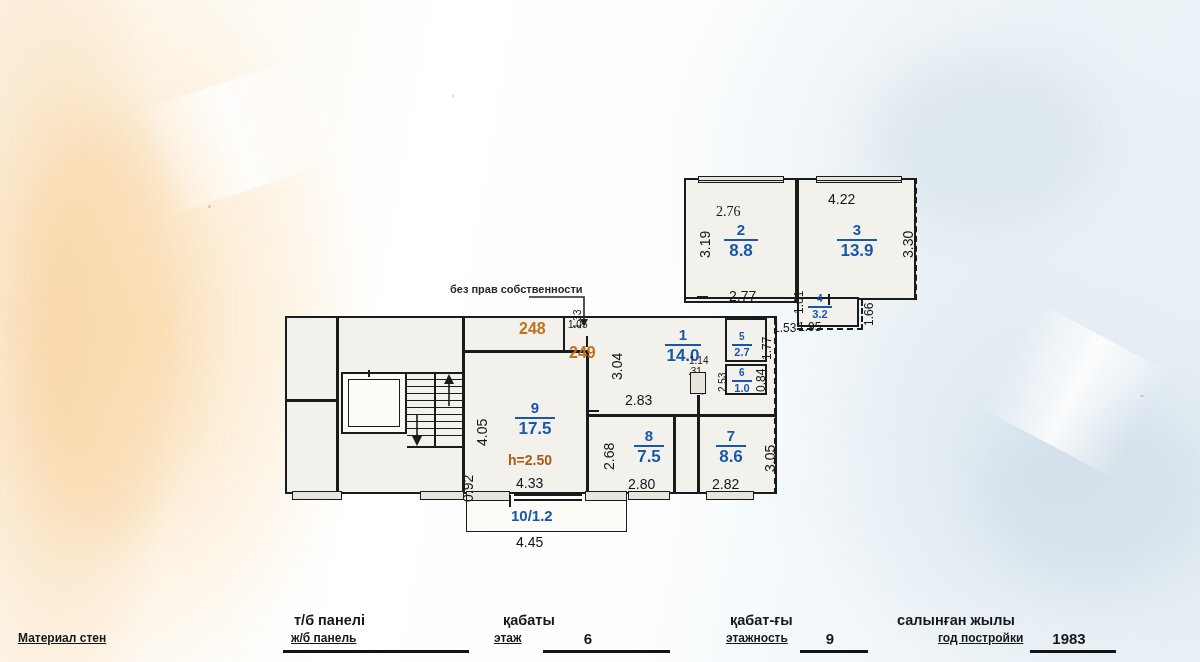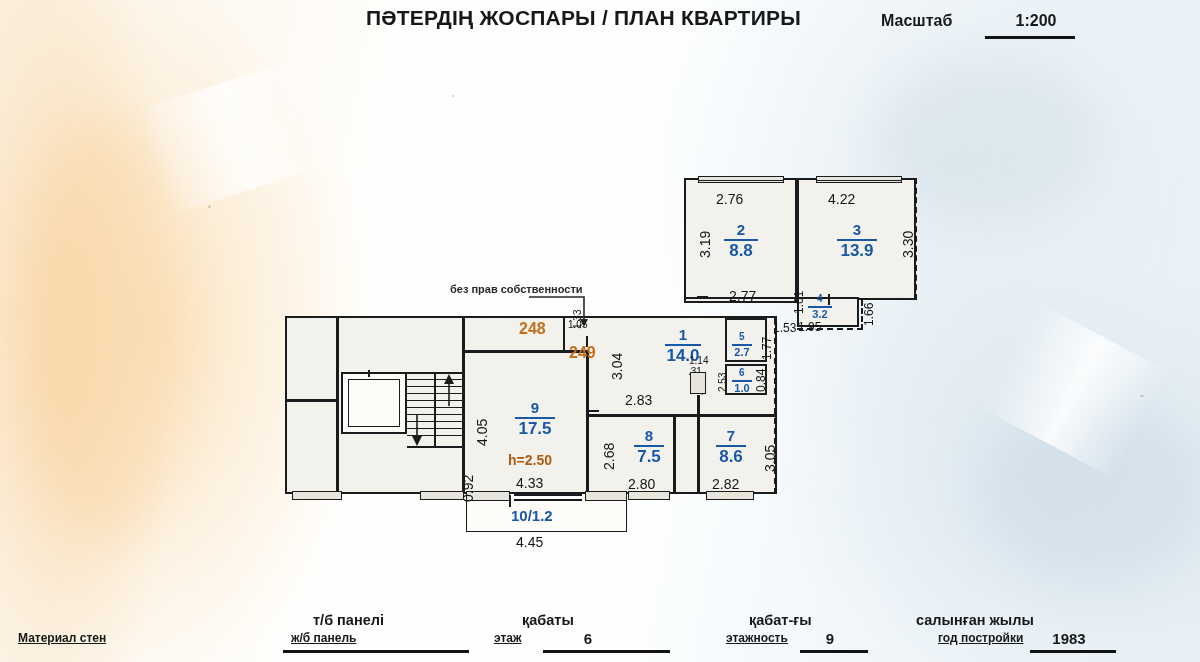--- a/index.html
+++ b/index.html
@@ -55,47 +55,41 @@
   .dim.s{font-size:12px;}
   .dim.xs{font-size:10px;}
   .vert{transform:rotate(-90deg);transform-origin:left top;}
   .balc-lab{position:absolute;font-size:15px;color:#1958a8;font-weight:bold;white-space:nowrap;}
   .hnote{position:absolute;font-size:14px;color:#b05a10;font-weight:bold;white-space:nowrap;}
   .aptnum{position:absolute;font-size:16px;color:#c3701c;font-weight:bold;white-space:nowrap;}
   .nprop{position:absolute;font-size:11px;color:#26282b;font-weight:bold;white-space:nowrap;}
 
   
   #footer{position:absolute;left:0;top:600px;width:1200px;height:62px;}
-  .f-kz{position:absolute;font-size:14.5px;font-weight:bold;color:#17181a;white-space:nowrap;margin-left:19px;}
+  .f-kz{position:absolute;font-size:14.5px;font-weight:bold;color:#17181a;white-space:nowrap;}
   .f-ru{position:absolute;font-size:12px;font-weight:bold;color:#17181a;white-space:nowrap;text-decoration:underline;}
   .f-val{position:absolute;font-size:15px;font-weight:bold;color:#17181a;text-align:center;white-space:nowrap;}
   .f-rule{position:absolute;height:3px;background:#121314;}
 </style>
 </head>
 <body>
 
 <div id="sheet">
 
   <div class="paper"></div>
 
   <div class="blotch" style="left:880px;top:60px;width:220px;height:160px;background:rgba(208,222,231,.45);"></div>
   <div class="blotch" style="left:980px;top:400px;width:230px;height:190px;background:rgba(200,216,228,.40);"></div>
   <div class="blotch" style="left:20px;top:120px;width:170px;height:420px;background:rgba(249,206,150,.30);"></div>
   <div class="crease" style="left:1000px;top:330px;width:150px;height:120px;transform:rotate(28deg);"></div>
   <div class="crease" style="left:150px;top:80px;width:180px;height:110px;transform:rotate(-18deg);"></div>
   <div class="speck" style="left:208px;top:205px;width:3px;height:3px;"></div>
   <div class="speck" style="left:1140px;top:395px;width:4px;height:2px;"></div>
   <div class="speck" style="left:452px;top:95px;width:2px;height:2px;"></div>
 
-  <div id="header">
-    <div class="title">ПӘТЕРДІҢ ЖОСПАРЫ / ПЛАН КВАРТИРЫ</div>
-    <div class="scale-label">Масштаб</div>
-    <div class="scale-value">1:200</div>
-    <div class="scale-rule"></div>
-  </div>
 
   <div id="plan">
 
     <div class="wall" style="left:684px;top:178px;width:113px;height:122px;"></div>
     <div class="wall" style="left:797px;top:178px;width:119px;height:122px;"></div>
 
     <div class="fill" style="left:698px;top:176px;width:86px;height:7px;"></div>
     <div class="thin" style="left:698px;top:179.5px;width:86px;height:1.4px;"></div>
     <div class="fill" style="left:816px;top:176px;width:86px;height:7px;"></div>
     <div class="thin" style="left:816px;top:179.5px;width:86px;height:1.4px;"></div>
@@ -104,21 +98,21 @@
       <span class="num">2</span>
       <span class="bar" style="width:34px;"></span>
       <span class="area">8.8</span>
     </div>
     <div class="rlab" style="left:824px;top:222px;width:66px;">
       <span class="num">3</span>
       <span class="bar" style="width:40px;"></span>
       <span class="area">13.9</span>
     </div>
 
-    <div class="dim" style="left:716px;top:191px;">2.76</div>
+    <div class="dim" style="left:716px;top:204px;font-family:Liberation Serif, serif;">2.76</div>
     <div class="dim" style="left:828px;top:191px;">4.22</div>
     <div class="dim vert" style="left:697px;top:258px;">3.19</div>
     <div class="dim vert" style="left:900px;top:258px;">3.30</div>
 
     <div class="wall" style="left:684px;top:297px;width:113px;height:6px;"></div>
 
     <div class="wall" style="left:797px;top:297px;width:62px;height:30px;"></div>
     <div class="rlab xs" style="left:800px;top:294px;width:40px;">
       <span class="num">4</span>
       <span class="bar" style="width:24px;"></span>

